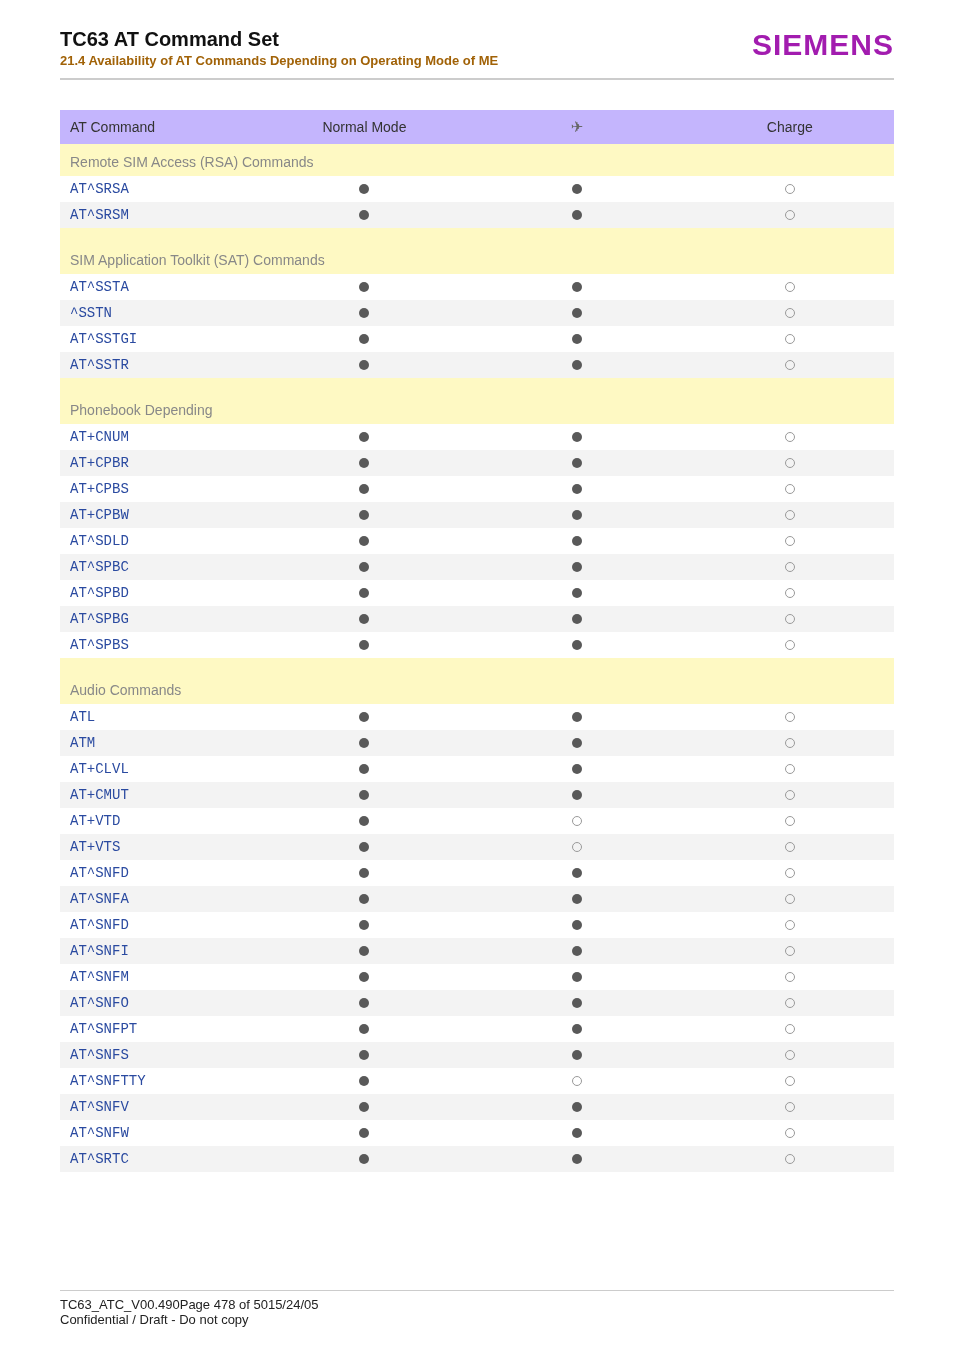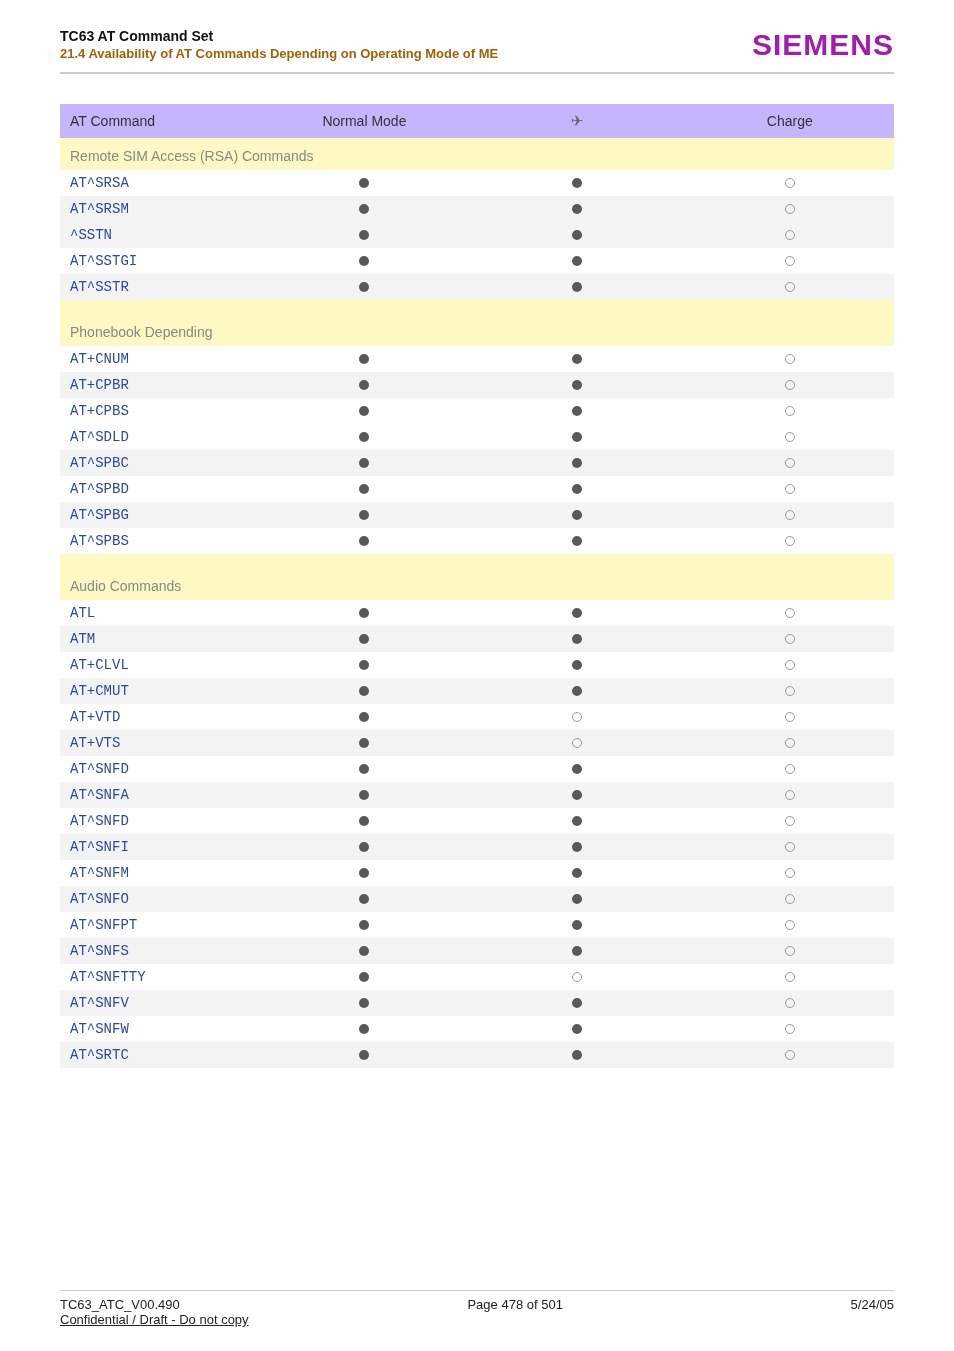--- a/index.html
+++ b/index.html
@@ -1,20 +1,20 @@
 <!DOCTYPE html>
 <html><head>
 <meta charset="utf-8">
 <style>
   * { box-sizing: border-box; margin: 0; padding: 0; }
   html, body { width: 954px; background: #fff; font-family: Arial, Helvetica, sans-serif; color: #222; }
   .page { width: 954px; padding: 28px 60px 20px 60px; min-height: 1351px; position: relative; }
   .header { display: flex; justify-content: space-between; align-items: flex-start; margin-bottom: 10px; }
   .header-left { }
-  .doc-title { font-size: 14px; font-weight: bold; color: #111; margin-bottom: 2px; }
+  .doc-title { font-size: 20px; font-weight: bold; color: #111; margin-bottom: 2px; }
   .doc-subtitle { font-size: 13px; font-weight: bold; color: #a16207; }
   .siemens { font-size: 30px; font-weight: 900; letter-spacing: 1px; color: #a21caf; font-family: Arial, sans-serif; }
   .hr { height: 2px; background: #ccc; margin: 8px 0 30px 0; }
   table.cmd { width: 100%; border-collapse: collapse; }
   table.cmd th { background: #c4b5fd; color: #333; font-weight: normal; font-size: 14px; padding: 8px 10px; text-align: center; }
   table.cmd th:first-child { text-align: left; }
   table.cmd td { font-size: 14px; padding: 4px 10px; height: 26px; vertical-align: middle; }
   col.c1 { width: 24%; }
   col.c2 { width: 25%; }
   col.c3 { width: 26%; }
@@ -23,21 +23,21 @@
   tr.section.spaced td { padding-top: 24px; }
   tr.data td:nth-child(2), tr.data td:nth-child(3), tr.data td:nth-child(4) { text-align: center; }
   tr.data td:first-child { color: #2a4aa0; font-family: "Courier New", monospace; font-size: 14px; margin-top: 16px; }
   tr.data:nth-of-type(odd) td { }
   tr.alt td { background: #f3f3f3; }
   .dot-filled { display: inline-block; width: 10px; height: 10px; border-radius: 50%; background: #595959; }
   .dot-empty { display: inline-block; width: 10px; height: 10px; border-radius: 50%; border: 1.5px solid #9a9a9a; }
   .plane { color: #666; font-size: 15px; }
   .footer { position: absolute; bottom: 24px; left: 60px; right: 60px; }
   .footer-hr { height: 1px; background: #ccc; margin-bottom: 6px; }
-  .footer-row { display: flex; justify-content: space-between; font-size: 13px; color: #222; }
+  .footer-row { display: flex; justify-content: flex-start; font-size: 13px; color: #222; }
 </style>
 </head>
 <body>
 
 <div class="page">
 
   <div class="header">
     <div class="header-left">
       <div class="doc-title">TC63 AT Command Set</div>
       <div class="doc-subtitle">21.4 Availability of AT Commands Depending on Operating Mode of ME</div>
@@ -70,20 +70,29 @@
           <td><span class="dot-filled"></span></td>
           <td><span class="dot-filled"></span></td>
           <td><span class="dot-empty"></span></td>
         </tr>
         <tr class="data alt">
           <td>AT^SRSM</td>
           <td><span class="dot-filled"></span></td>
           <td><span class="dot-filled"></span></td>
           <td><span class="dot-empty"></span></td>
         </tr>
+        <tr class="section spaced">
+          <td colspan="4">SIM Application Toolkit (SAT) Commands</td>
+        </tr>
+        <tr class="data">
+          <td>AT^SSTA</td>
+          <td><span class="dot-filled"></span></td>
+          <td><span class="dot-filled"></span></td>
+          <td><span class="dot-empty"></span></td>
+        </tr>
         <tr class="data alt">
           <td>^SSTN</td>
           <td><span class="dot-filled"></span></td>
           <td><span class="dot-filled"></span></td>
           <td><span class="dot-empty"></span></td>
         </tr>
         <tr class="data">
           <td>AT^SSTGI</td>
           <td><span class="dot-filled"></span></td>
           <td><span class="dot-filled"></span></td>
@@ -105,20 +114,26 @@
           <td><span class="dot-empty"></span></td>
         </tr>
         <tr class="data alt">
           <td>AT+CPBR</td>
           <td><span class="dot-filled"></span></td>
           <td><span class="dot-filled"></span></td>
           <td><span class="dot-empty"></span></td>
         </tr>
         <tr class="data">
           <td>AT+CPBS</td>
+          <td><span class="dot-filled"></span></td>
+          <td><span class="dot-filled"></span></td>
+          <td><span class="dot-empty"></span></td>
+        </tr>
+        <tr class="data alt">
+          <td>AT+CPBW</td>
           <td><span class="dot-filled"></span></td>
           <td><span class="dot-filled"></span></td>
           <td><span class="dot-empty"></span></td>
         </tr>
         <tr class="data">
           <td>AT^SDLD</td>
           <td><span class="dot-filled"></span></td>
           <td><span class="dot-filled"></span></td>
           <td><span class="dot-empty"></span></td>
         </tr>
@@ -262,16 +277,16 @@
 
   <div class="footer">
     <div class="footer-hr"></div>
     <div class="footer-row">
       <div>
         <span>TC63_ATC_V00.490</span>
       </div>
       <div>Page 478 of 501</div>
       <div>5/24/05</div>
     </div>
-    <div style="font-size:13px;text-decoration:underline;">Confidential / Draft - Do not copy</div>
+    <div style="font-size:13px;">Confidential / Draft - Do not copy</div>
   </div>
 
 </div>
 
 </body></html>

